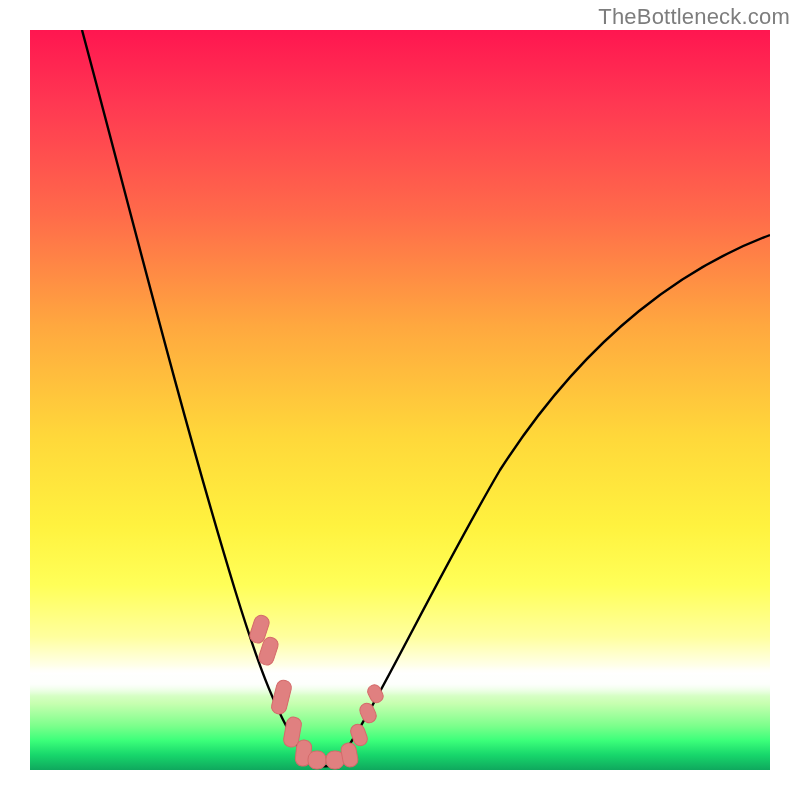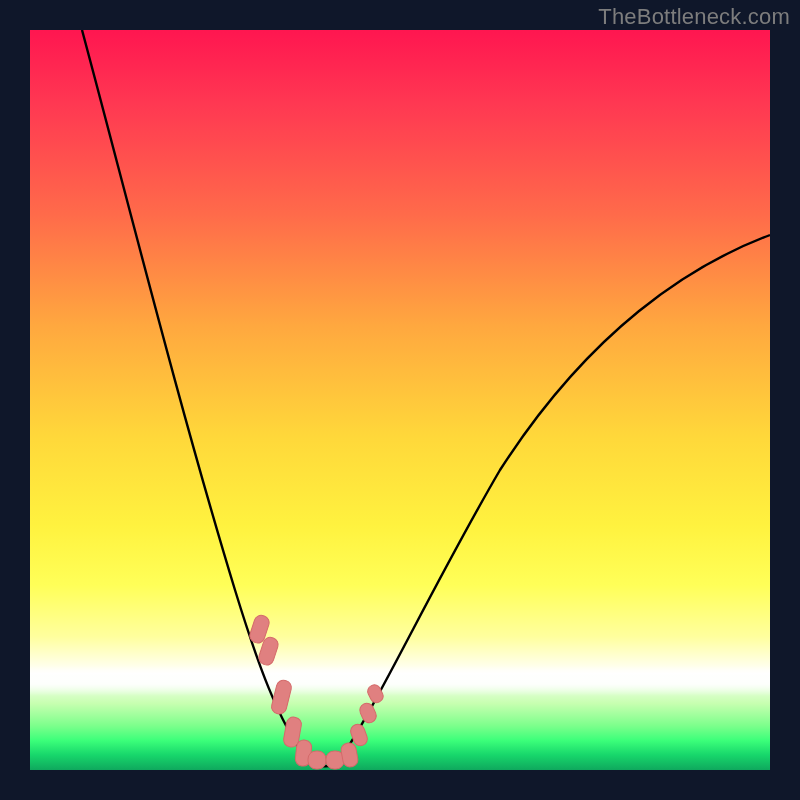--- a/index.html
+++ b/index.html
@@ -7,21 +7,21 @@
     padding: 0;
     width: 800px;
     height: 800px;
     overflow: hidden;
     background: #000;
     font-family: Arial, Helvetica, sans-serif;
   }
   .frame {
     position: absolute;
     inset: 0;
-    background: #0f172a;
+    background: #ffffff;
   }
   .plot {
     position: absolute;
     left: 30px;
     top: 30px;
     width: 740px;
     height: 740px;
     overflow: hidden;
   }
   .gradient {

